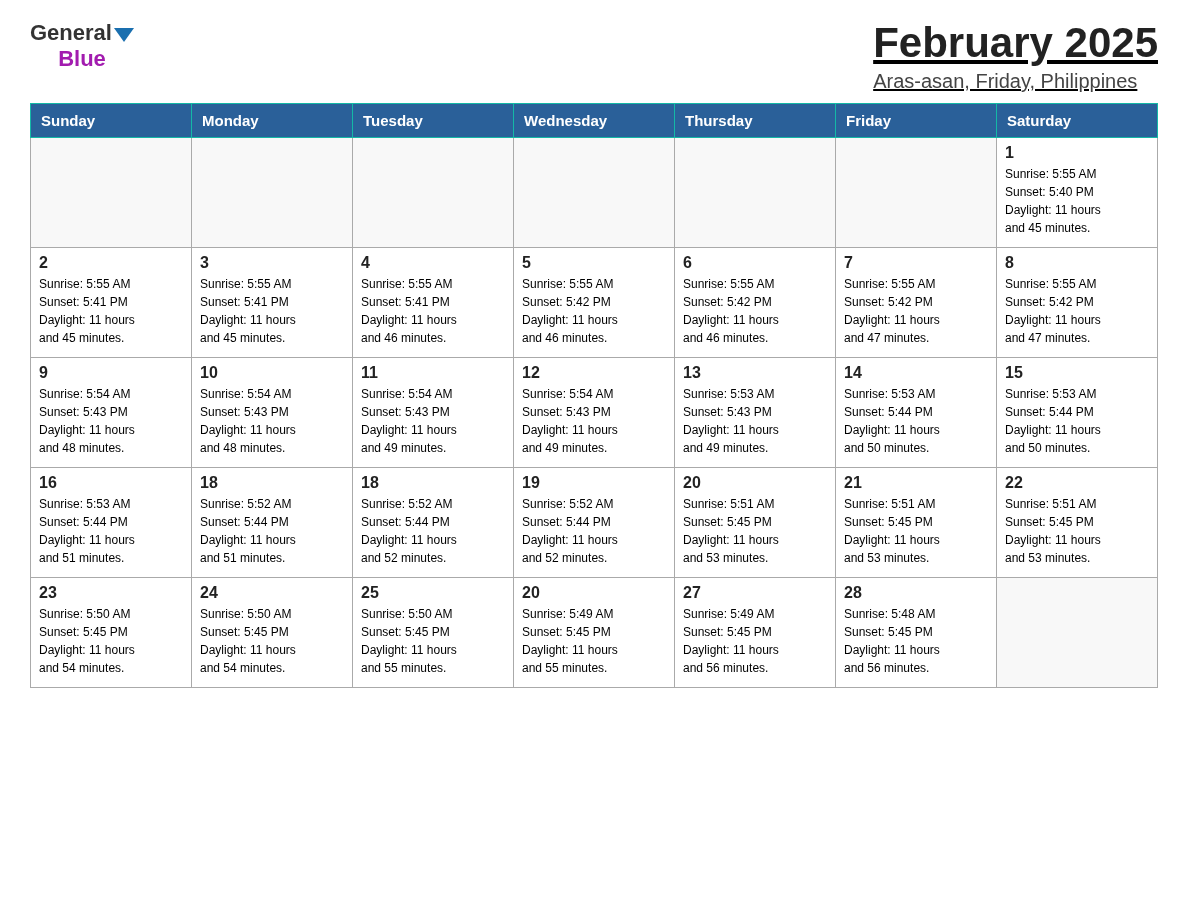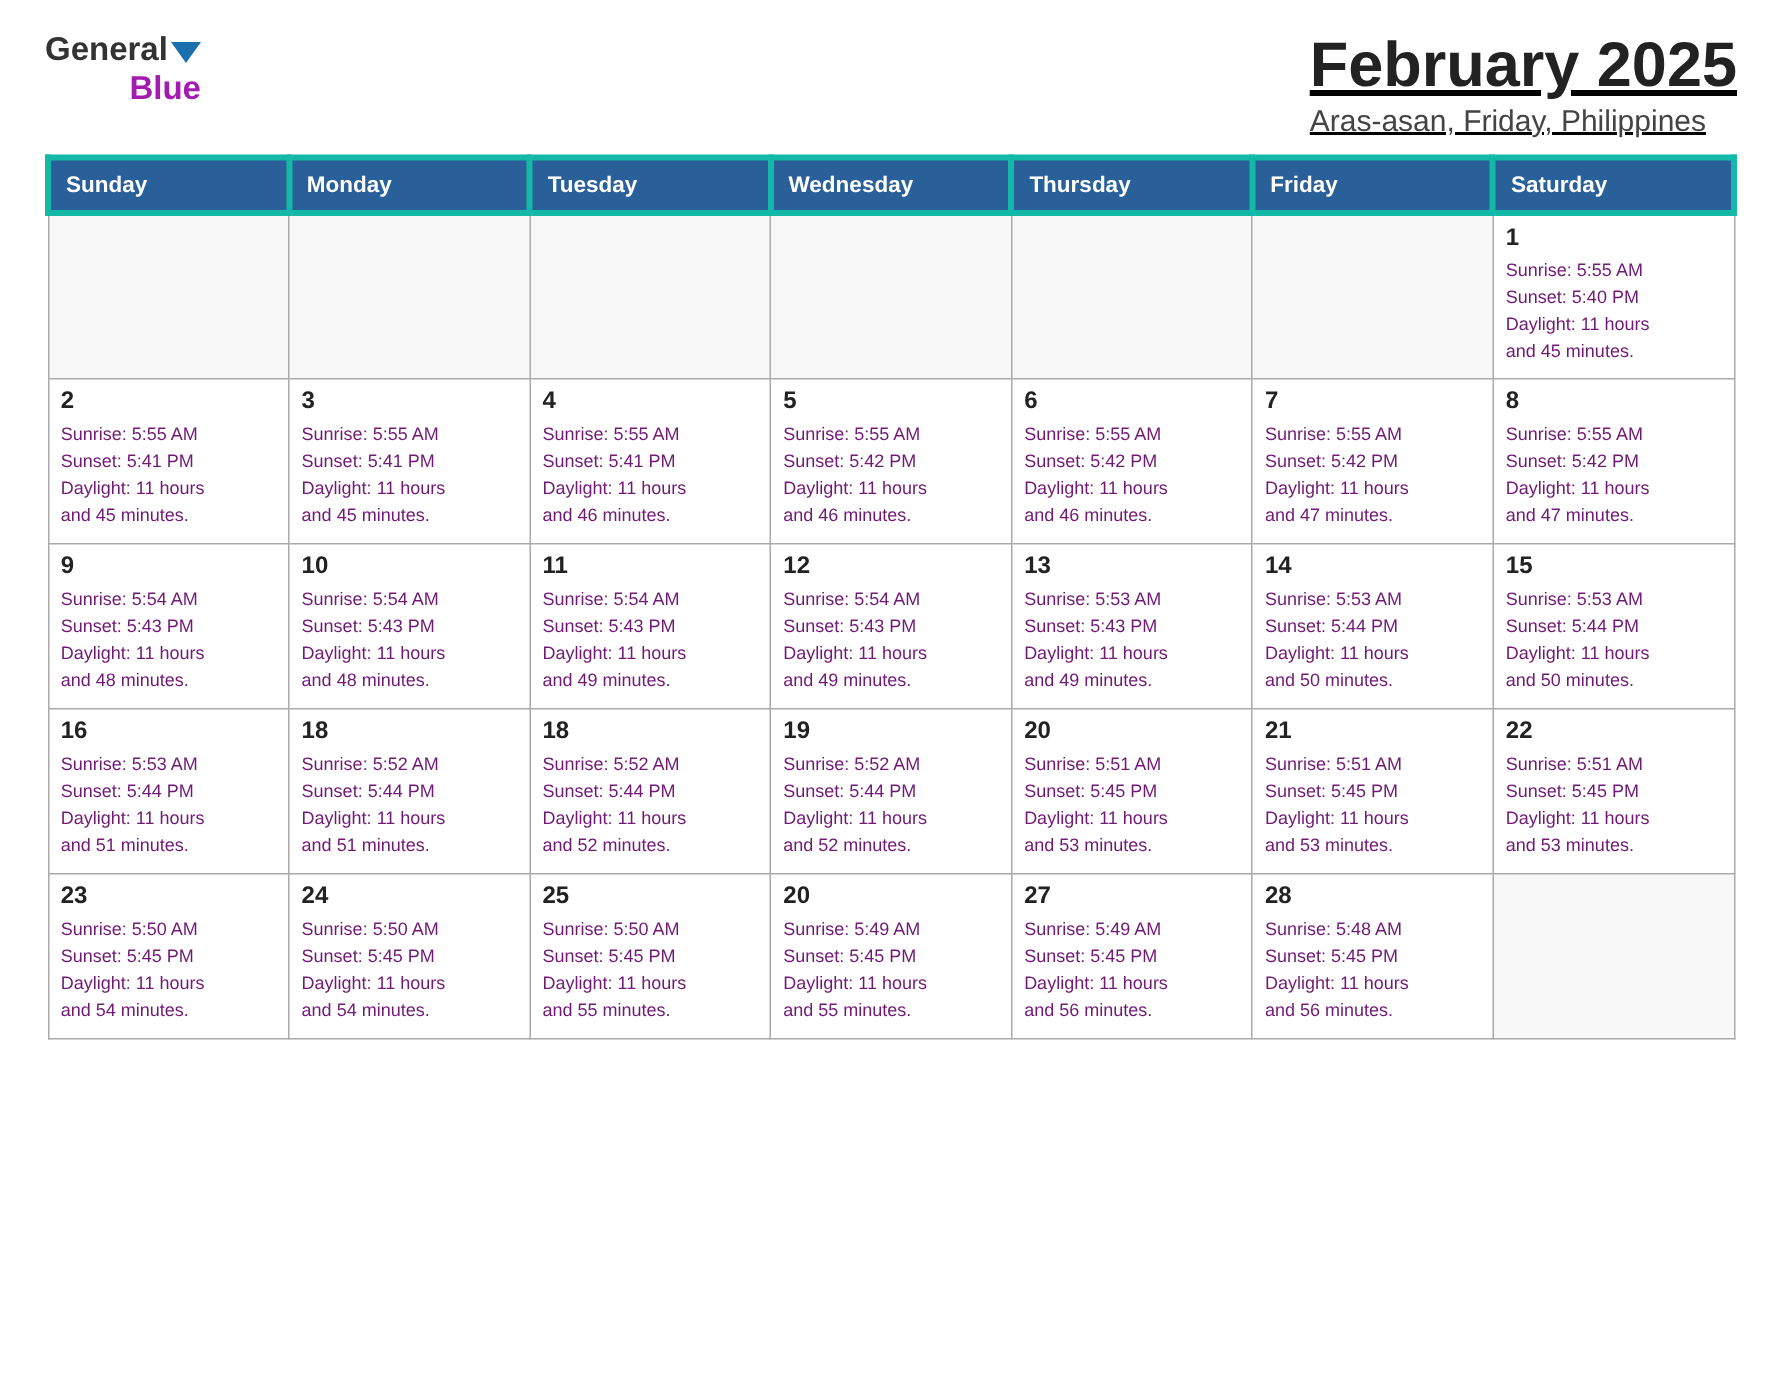--- a/index.html
+++ b/index.html
@@ -69,21 +69,21 @@
       table-layout: fixed;
     }
 
     .calendar thead tr th {
       background-color: #2a6099;
       color: #fff;
       font-size: 15px;
       font-weight: bold;
       padding: 8px 10px;
       text-align: left;
-      border: 4px solid #14b8a6;
+      border: 1px solid #14b8a6;
     }
 
     .calendar tbody tr td {
       border: 1px solid #aaa;
       vertical-align: top;
       padding: 6px 8px;
       font-size: 12px;
       color: #333;
       height: 110px;
       background: #fff;
@@ -96,28 +96,28 @@
     .day-number {
       font-size: 16px;
       font-weight: bold;
       color: #222;
       display: block;
       margin-bottom: 3px;
     }
 
     .day-info {
       font-size: 12px;
-      color: #701a75;
+      color: #000000;
       line-height: 1.5;
     }
 
     .logo-wrapper {
       display: flex;
       flex-direction: column;
-      align-items: flex-end;
+      align-items: center;
     }
   </style>
 </head>
 <body>
 
 <div class="header">
   <div class="logo-wrapper">
     <div class="logo-top-row">
       <span class="logo-text-general">General</span>
       <div class="logo-arrow"></div>

